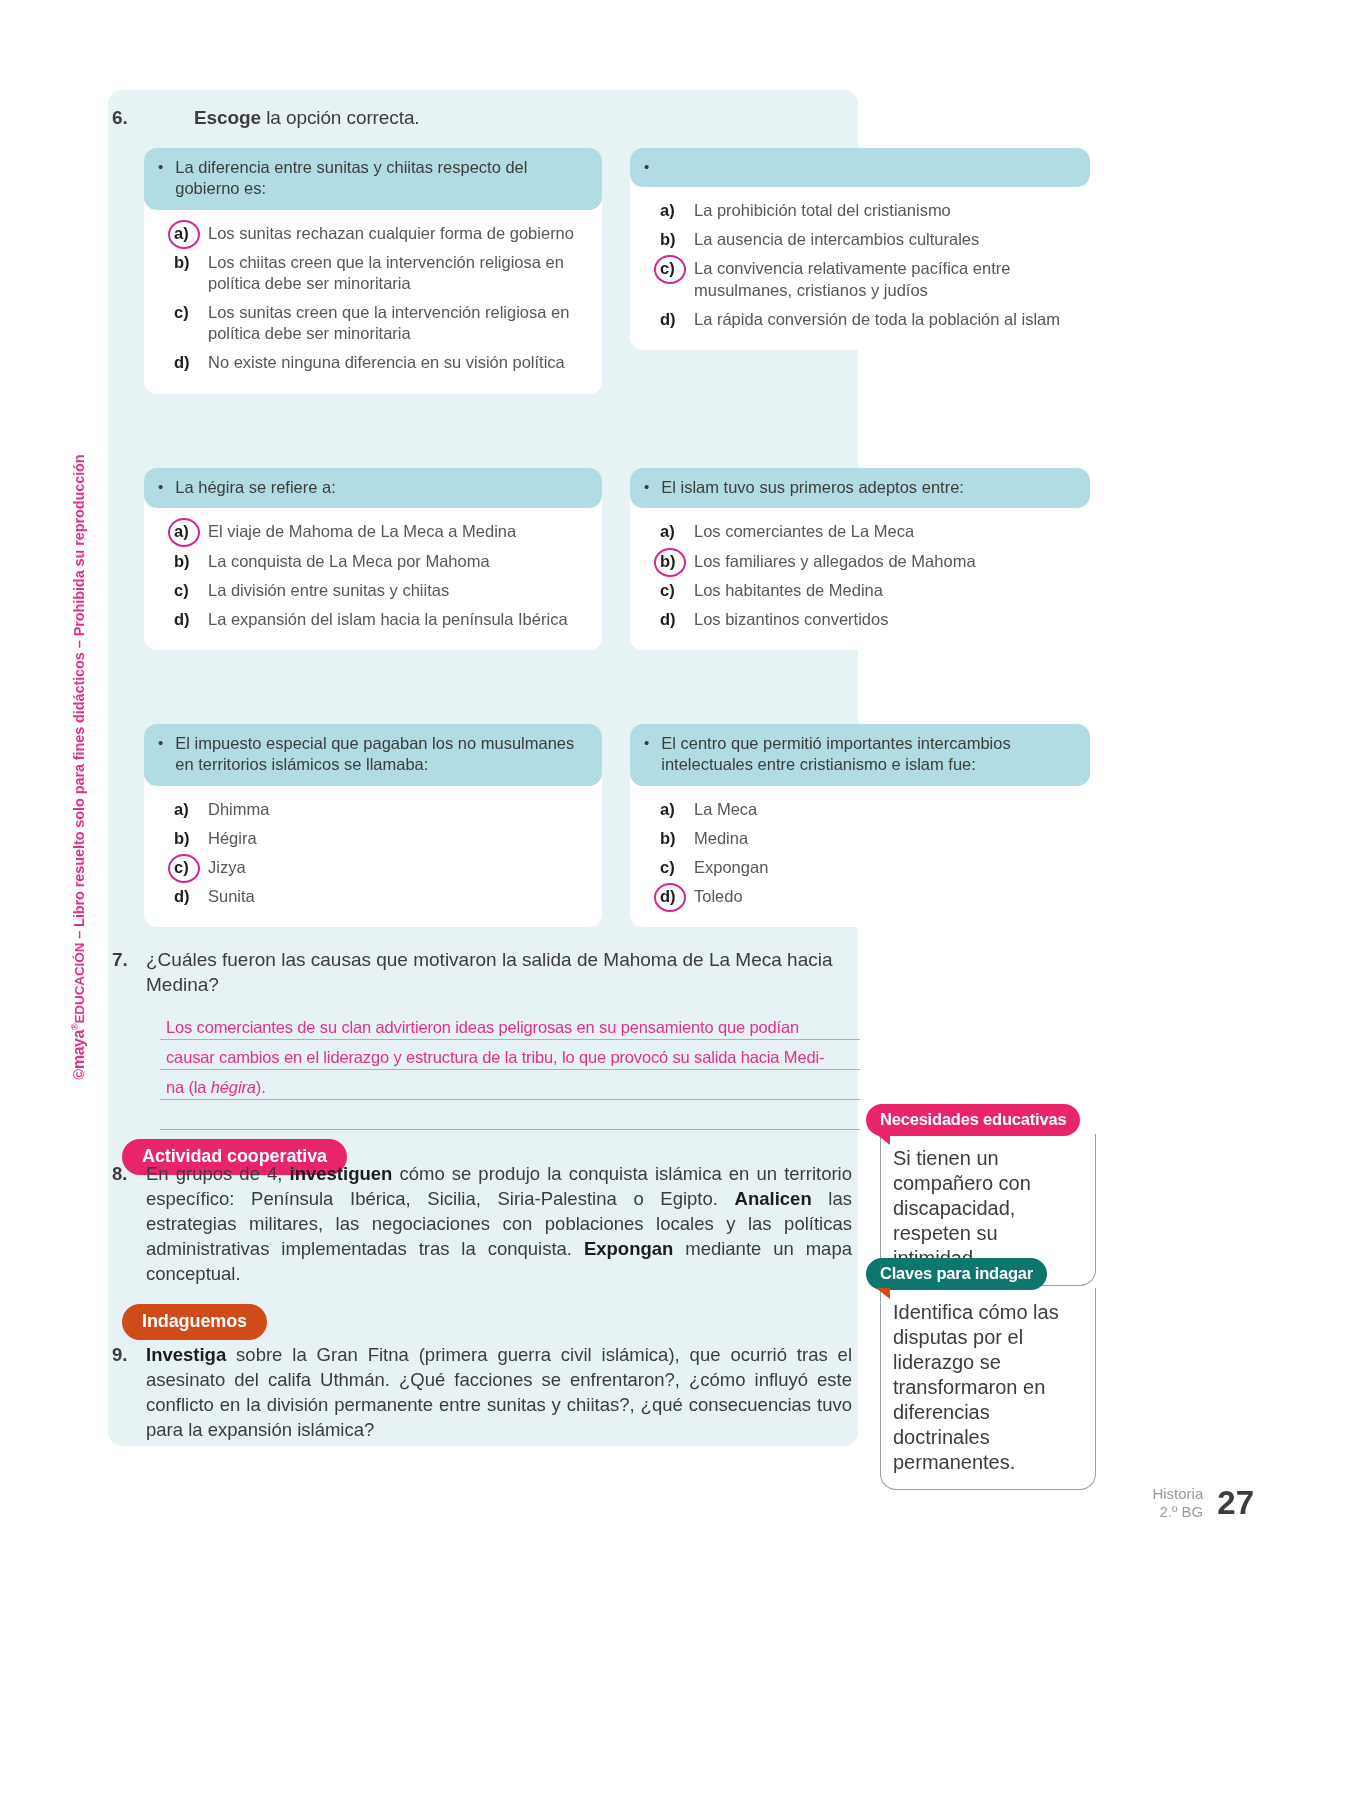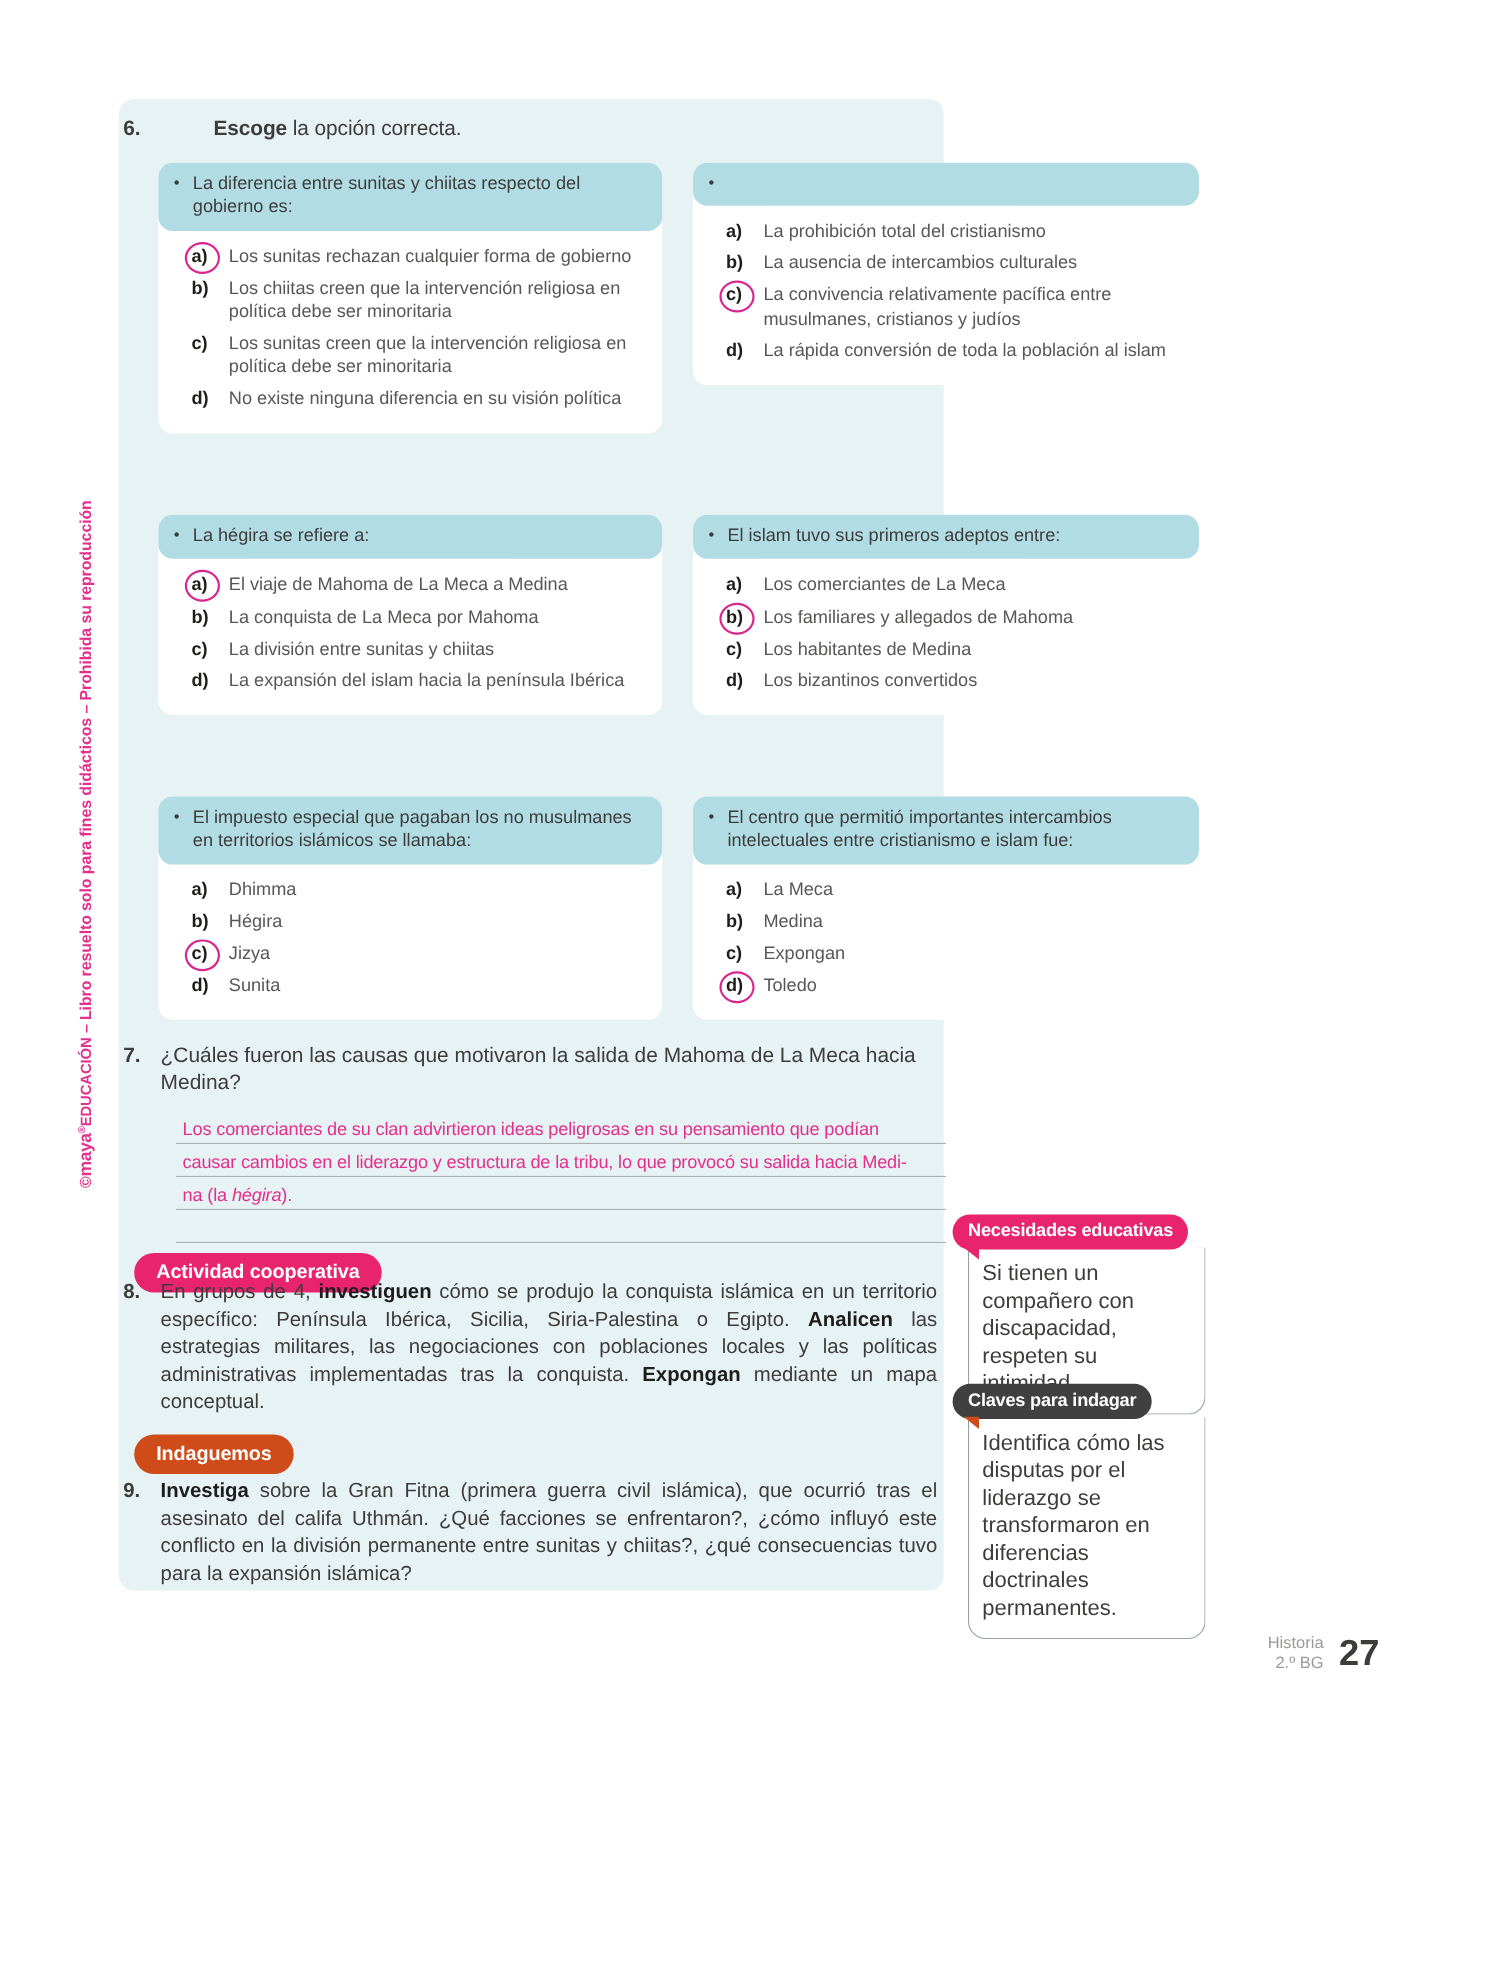--- a/index.html
+++ b/index.html
@@ -179,21 +179,21 @@
     width: 216px;
     padding: 12px 12px 14px 12px;
     font-size: 20px;
     color: #3c3c3b;
     line-height: 1.25;
   }
   #callout-nec { left: 866px; top: 1104px; }
   #callout-nec .cap { background: #e8246d; color: #e8246d; }
   #callout-nec .cap span { color: #fff; }
   #callout-ind { left: 866px; top: 1258px; }
-  #callout-ind .cap { background: #404040; color: #cf4b19; }
+  #callout-ind .cap { background: #0f766e; color: #cf4b19; }
   #callout-ind .cap span { color: #fff; }
 
   
   .footer {
     position: absolute; right: 96px; top: 1484px;
     display: flex; align-items: center; gap: 14px;
   }
   .footer .meta {
     text-align: right; font-size: 15px; color: #9a9a99; line-height: 1.2;
   }

